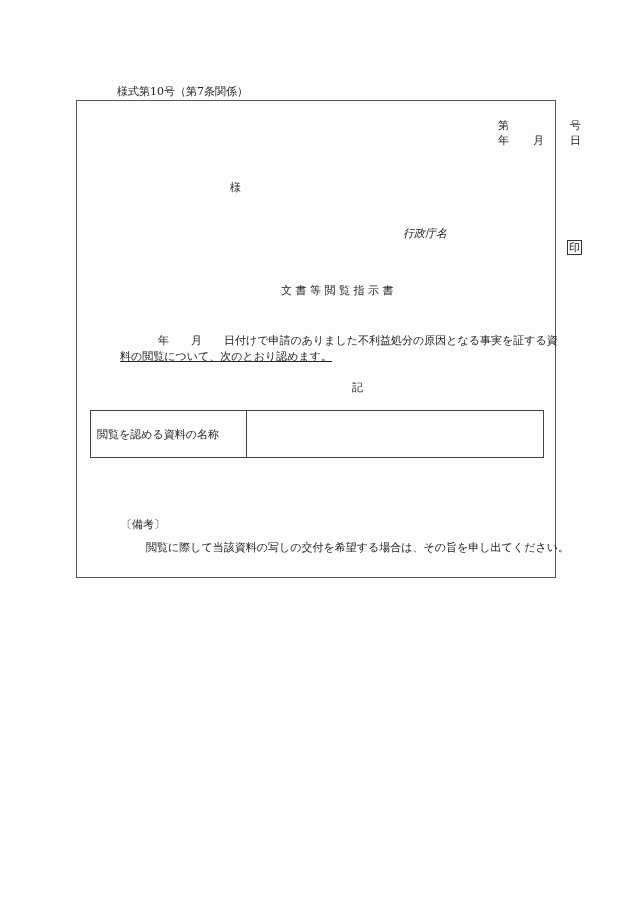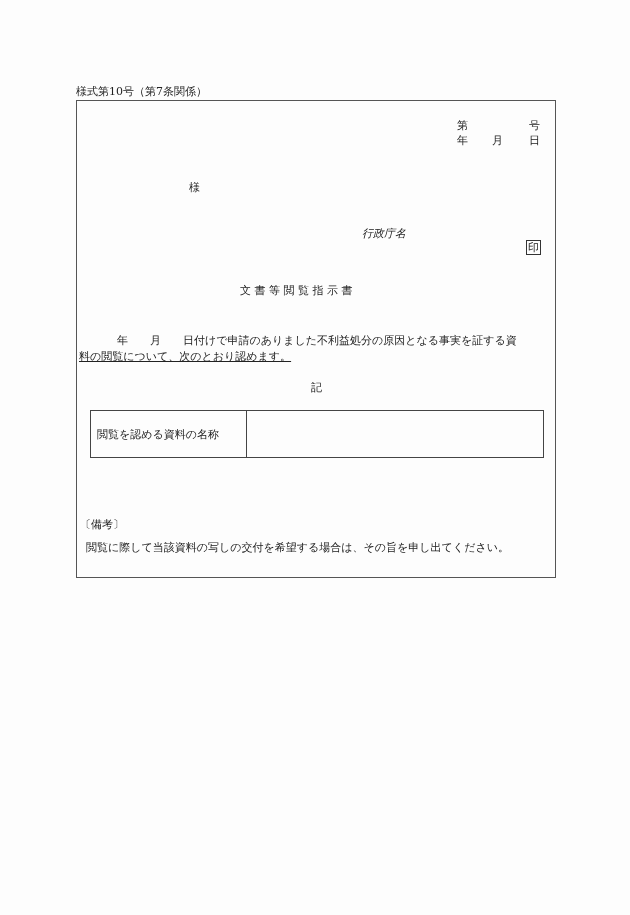--- a/index.html
+++ b/index.html
@@ -1,17 +1,17 @@
 <!DOCTYPE html>
 <html><head>
 <meta charset="utf-8">
 <style>
   html, body { margin:0; padding:0; background:#fdfdfd; }
   body { width:630px; height:915px; position:relative; font-family:"DejaVu Serif", serif; color:#222; font-size:11px; }
-  .abs { position:absolute; white-space:nowrap; }
+  .abs { position:absolute; white-space:nowrap;margin-left:41px; }
   .frame { position:absolute; left:76px; top:100px; width:480px; height:478px; border:1px solid #555; box-sizing:border-box; }
   .seal { border:1px solid #333; padding:0 1px; font-size:11px; line-height:13px; }
   table.t { position:absolute; left:90px; top:410px; width:454px; border-collapse:collapse; }
   table.t td { border:1px solid #444; height:44px; font-size:11px; }
   table.t td.lbl { width:148px; padding-left:6px; }
 </style>
 </head>
 <body>
 
 <div class="abs" style="left:76px;top:84px;">様式第10号（第7条関係）</div>
@@ -39,13 +39,13 @@
 <table class="t">
   <tbody>
       <tr>
     <td class="lbl">閲覧を認める資料の名称</td>
     <td></td>
   </tr>
 </tbody>
   </table>
 
 <div class="abs" style="left:80px;top:517px;">〔備考〕</div>
-<div class="abs" style="left:86px;top:540px;text-align:center;">閲覧に際して当該資料の写しの交付を希望する場合は、その旨を申し出てください。</div>
+<div class="abs" style="left:105px;top:540px;text-align:center;">閲覧に際して当該資料の写しの交付を希望する場合は、その旨を申し出てください。</div>
 
 </body></html>

